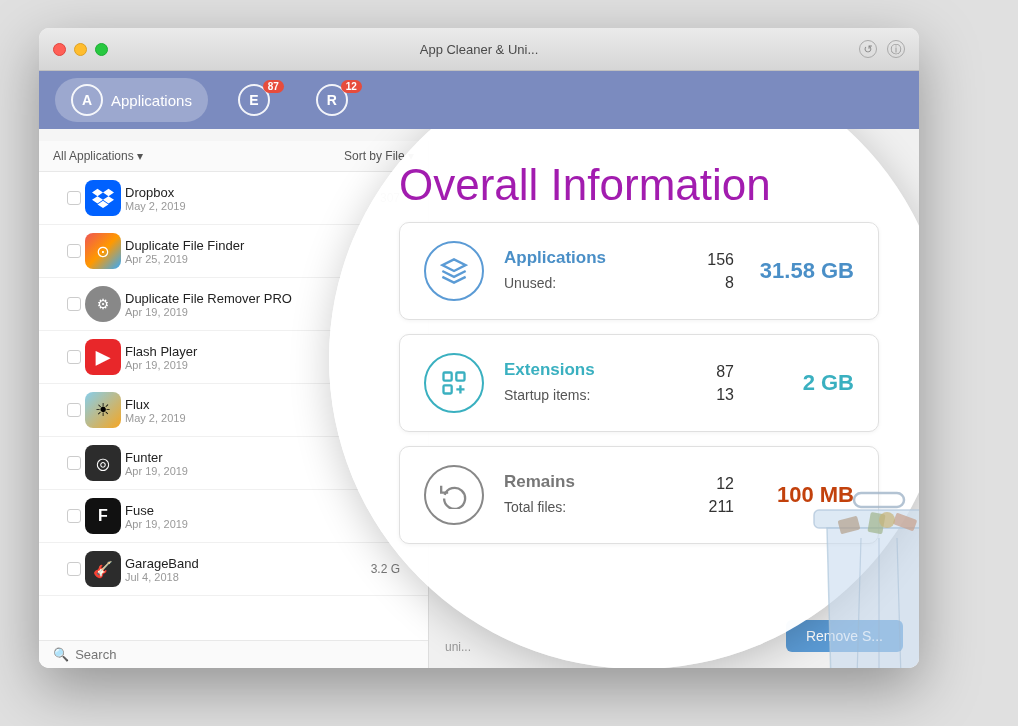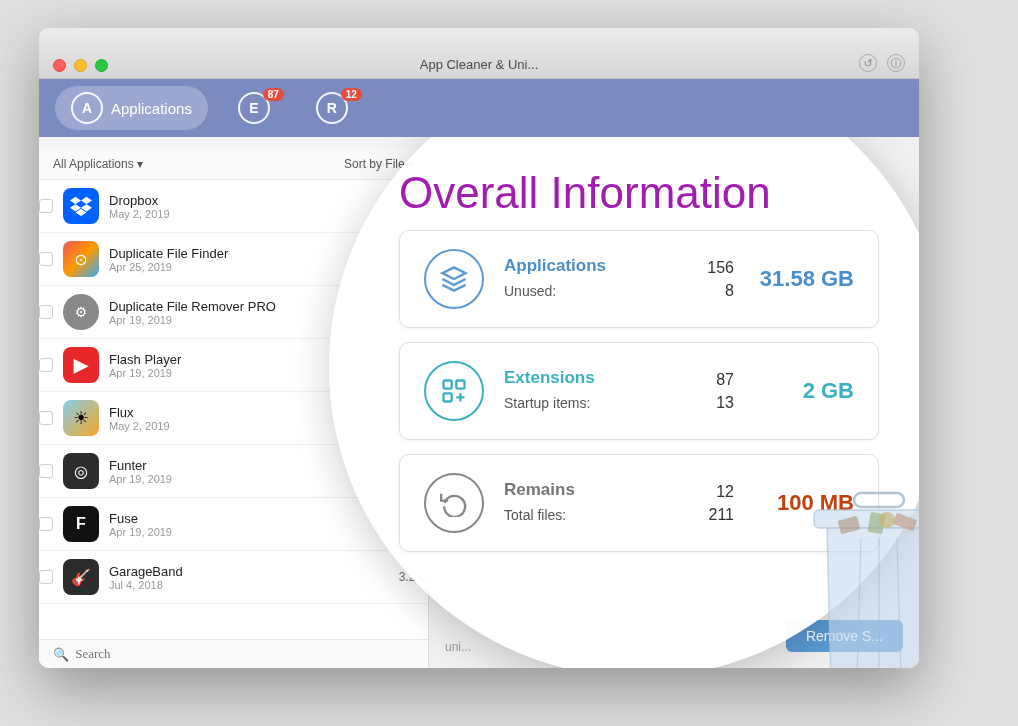--- a/index.html
+++ b/index.html
@@ -24,23 +24,23 @@
       display: flex;
       flex-direction: column;
       position: relative;
       margin-top: -30px;
       margin-left: -60px;
     }
 
     
     .titlebar {
       background: linear-gradient(to bottom, #ebebeb, #d6d6d6);
-      height: 51px;
-      display: flex;
-      align-items: flex-end;
+      height: 43px;
+      display: flex;
+      align-items: center;
       padding: 6px 14px;
       border-bottom: 1px solid #c0c0c0;
       position: relative;
       flex-shrink: 0;
     }
     .traffic-lights {
       display: flex;
       gap: 8px;
       align-items: center;
     }
@@ -173,23 +173,23 @@
       cursor: pointer;
     }
 
     .app-list {
       flex: 1;
       overflow-y: auto;
     }
     .app-row {
       display: flex;
       align-items: center;
-      padding: 8px 0;
+      padding: 8px 28px;
       border-bottom: 1px solid #f0f0f0;
-      gap: 10px;
+      gap: 4px;
       cursor: pointer;
     }
     .app-checkbox {
       width: 14px;
       height: 14px;
       border: 1.5px solid #ccc;
       border-radius: 3px;
       flex-shrink: 0;
     }
     .app-icon {
@@ -231,21 +231,20 @@
       color: #aaa;
       font-size: 13px;
     }
     .search-input {
       border: none;
       background: transparent;
       font-size: 13px;
       color: #4c1d95;
       outline: none;
       flex: 1;
-      font-family: Liberation Serif, serif;
     }
 
     
     .right-panel {
       flex: 1;
       background: #f0f0f0;
       position: relative;
       display: flex;
       align-items: center;
       justify-content: center;

